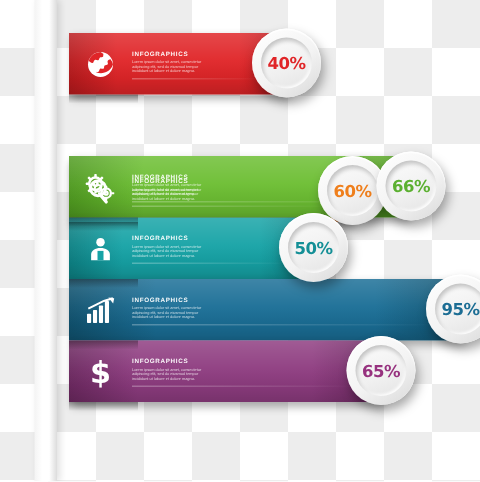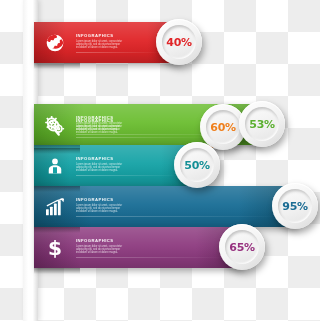--- a/index.html
+++ b/index.html
@@ -28,21 +28,21 @@
     top: 0;
     width: 15px;
     height: 321px;
     background: linear-gradient(to right, #f4f4f4 0%, #ffffff 35%, #ffffff 65%, #dcdcdc 100%);
     box-shadow: 2px 0 5px rgba(0,0,0,0.12);
     z-index: 1;
   }
 
   .bars {
     position: absolute;
-    left: 4px;
+    left: 16px;
     top: 0;
     width: 284px;
     height: 321px;
     z-index: 2;
   }
 
   .row {
     position: absolute;
     left: 30px;
     height: 41px;
@@ -241,21 +241,21 @@
             <div class="body-lines">
               <div class="bline">Lorem ipsum dolor sit amet, consectetur</div>
               <div class="bline">adipiscing elit, sed do eiusmod tempor</div>
               <div class="bline">incididunt ut labore et dolore magna.</div>
             </div>
           </div>
           <div class="rule" style="width: 168px;"></div>
         </div>
         <div class="badge" style="left: 205px; top: -3px;">
           <div class="badge-inner">
-            <div class="badge-text" style="color: rgb(92, 176, 49);">53%</div>
+            <div class="badge-text" style="color: rgb(92, 176, 49);">66%</div>
           </div>
         </div>
       </div>
       <div class="row" style="top: 145px;">
         <div class="fold"></div>
         <div class="bar" style="width: 163px; background: linear-gradient(to right, rgb(13, 129, 132) 0%, rgb(22, 163, 166) 22%, rgb(22, 163, 166) 78%, rgb(13, 129, 132) 100%);">
           <div class="icon-wrap">
             <svg width="20" height="20" viewBox="0 0 24 24">
               <circle cx="12" cy="6.5" r="3.4" fill="#fff"></circle>
               <path d="M4.5 21v-4.6c0-3.1 3.3-5.2 7.5-5.2s7.5 2.1 7.5 5.2V21z" fill="#fff"></path>

